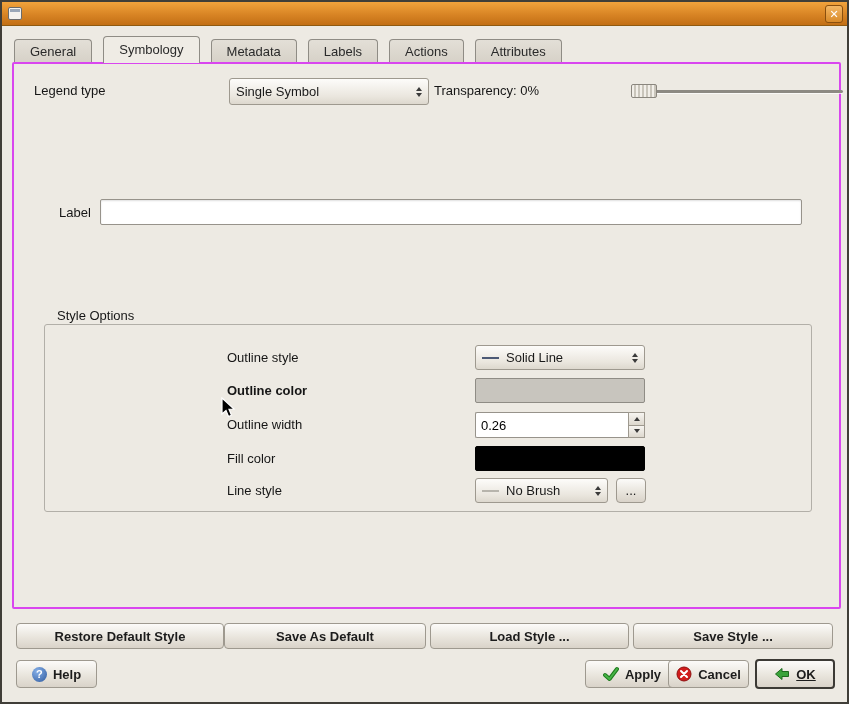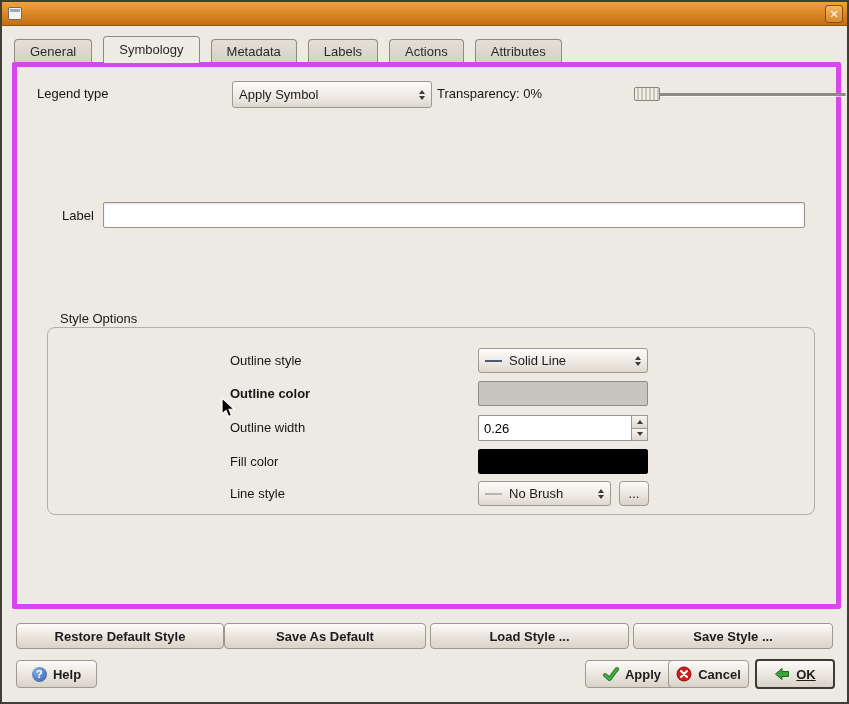--- a/index.html
+++ b/index.html
@@ -60,21 +60,21 @@
   }
   .tab.active {
     height: 27px; line-height: 26px;
     background: #EFECE5;
     z-index: 3;
     font-weight: normal;
   }
   
   .content-frame {
     position: absolute; top: 60px; left: 10px; width: 829px; height: 547px;
-    border: 5px solid #d946ef; border-radius: 2px;
+    border: 2px solid #d946ef; border-radius: 2px;
     background: #EDEAE3; z-index: 2;
   }
   .lbl { position: absolute; white-space: nowrap; color: #161616; }
   
   .combo {
     position: absolute;
     background: linear-gradient(#fdfcfa, #eae6de 70%, #ddd8ce);
     border: 1px solid #9e998f; border-radius: 3px;
     display: flex; align-items: center; padding: 0 6px;
     cursor: default;
@@ -120,21 +120,21 @@
     box-shadow: 0 1px 0 rgba(255,255,255,.7);
   }
   .slider-handle {
     position: absolute; left: 0; top: 0; width: 26px; height: 14px;
     background: repeating-linear-gradient(90deg, #f2efe9 0 2px, #c9c5bb 2px 4px);
     border: 1px solid #8a867e; border-radius: 2px;
   }
   
   .groupbox {
     position: absolute; left: 30px; top: 260px; width: 768px; height: 188px;
-    border: 1px solid #b2afa8; border-radius: 8px; padding-left: 17px;
+    border: 1px solid #b2afa8; border-radius: 3px; padding-left: 17px;
   }
   .groupbox-title {
     position: absolute; left: 8px; top: -17px;
     background: #EDEAE3; padding: 0 4px;
     font-size: 13px; color: #161616;
   }
   
   .btn {
     position: absolute;
     background: linear-gradient(#fcfbf9, #e9e5dd 55%, #d9d3c9);
@@ -173,21 +173,21 @@
     <div class="tab">Labels</div>
     <div class="tab">Actions</div>
     <div class="tab">Attributes</div>
   </div>
 
   <div class="content-frame">
 
     <span class="lbl" style="left:20px; top:19px;">Legend type</span>
 
     <div class="combo" style="left:215px; top:14px; width:200px; height:27px;">
-      <span>Apply Symbol</span>
+      <span>Single Symbol</span>
       <span class="combo-arrows">
         <span class="arr up"></span>
           <span class="arr down"></span>
       </span>
     </div>
 
     <span class="lbl" style="left:420px; top:19px;">Transparency: 0%</span>
 
     <div class="slider" style="left:617px; top:20px; width:212px;">
       <div class="slider-track"></div>

